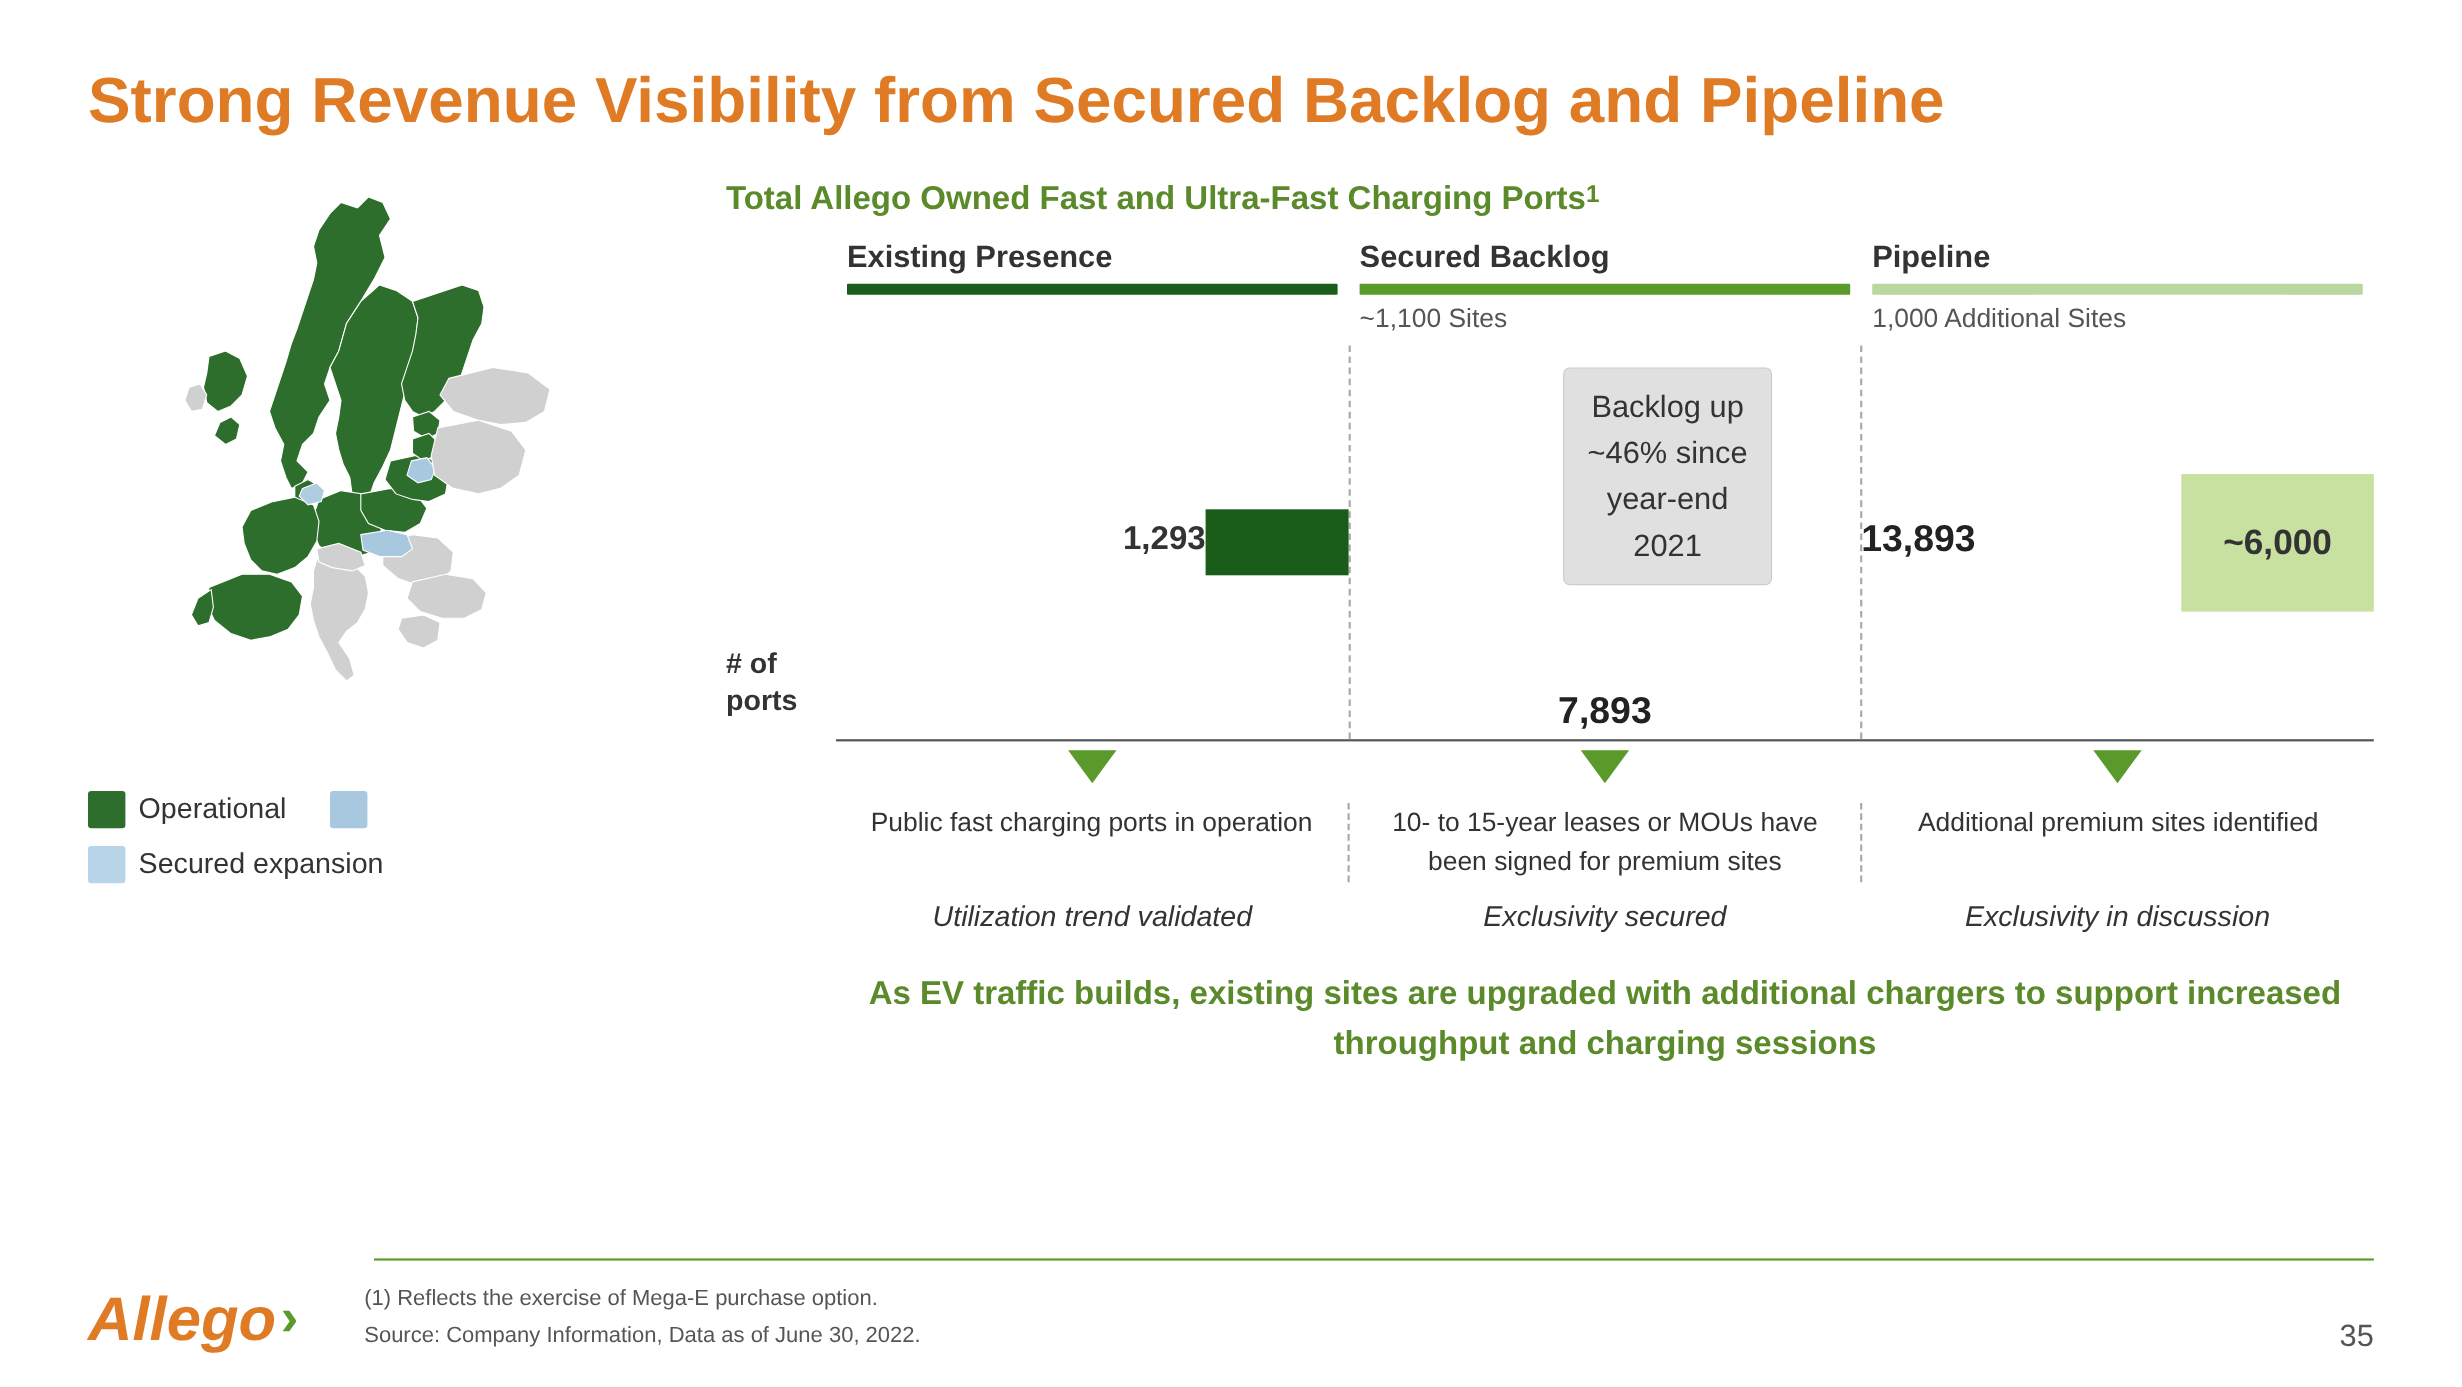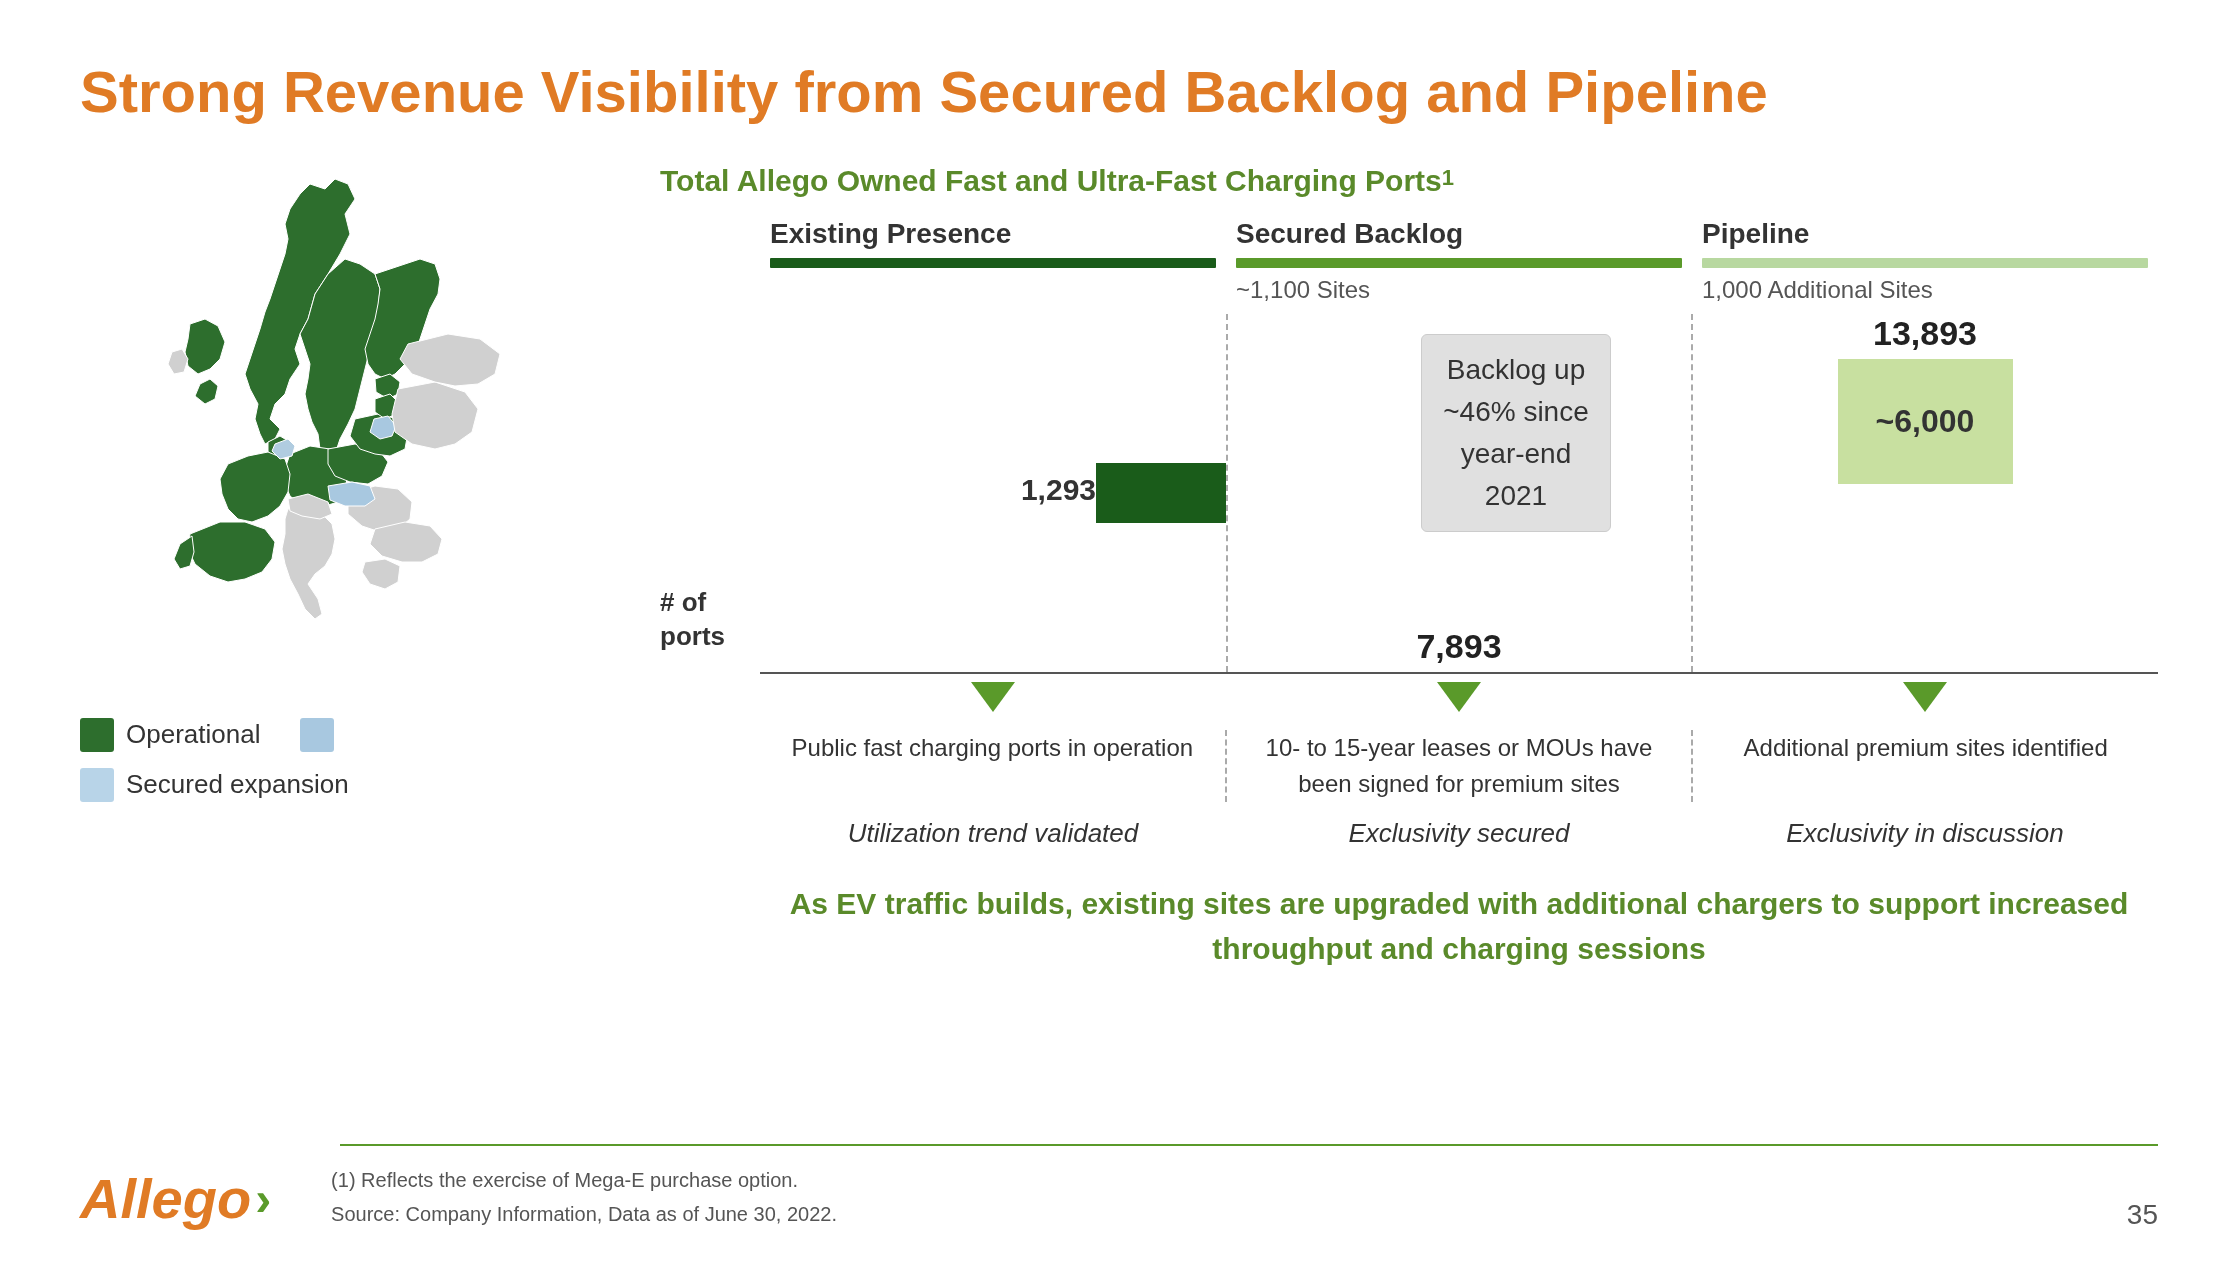--- a/index.html
+++ b/index.html
@@ -209,21 +209,21 @@
           </div>
 
           <div style="flex:1;display:flex;flex-direction:column;align-items:center;justify-content:flex-end;height:100%;position:relative;">
             <div style="font-size:34px;font-weight:700;color:#222;margin-bottom:6px;">7,893</div>
 
             <div style="position:absolute;top:20px;left:195px;background:#e0e0e0;border:1px solid #ccc;border-radius:6px;padding:14px 18px;font-size:28px;color:#333;text-align:center;line-height:1.5;width:190px;z-index:10;">
               <span>Backlog up ~46% since year-end 2021</span>
             </div>
           </div>
 
-          <div style="flex:1;display:flex;flex-direction:column;align-items:center;justify-content:flex-start;height:100%;position:relative;">
+          <div style="flex:1;display:flex;flex-direction:row;align-items:center;justify-content:space-between;height:100%;position:relative;">
             <div style="font-size:34px;font-weight:700;color:#222;margin-bottom:6px;">13,893</div>
             <div style="background:#c8e0a0;width:175px;height:125px;display:flex;align-items:center;justify-content:center;">
               <span style="font-size:32px;font-weight:700;color:#333;">~6,000</span>
             </div>
           </div>
 
         </div>
       </div>
 
       <div style="display:flex;margin-left:100px;margin-top:8px;">

